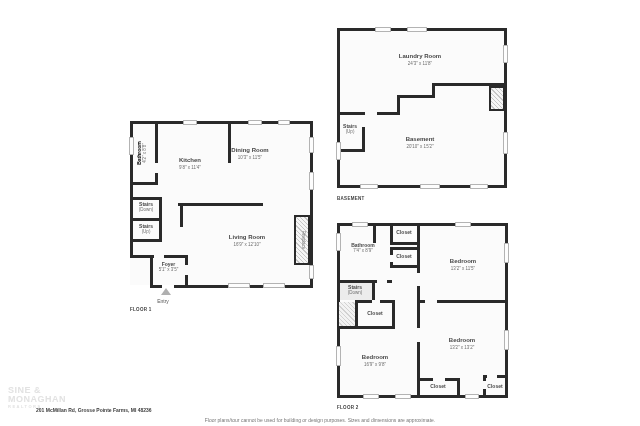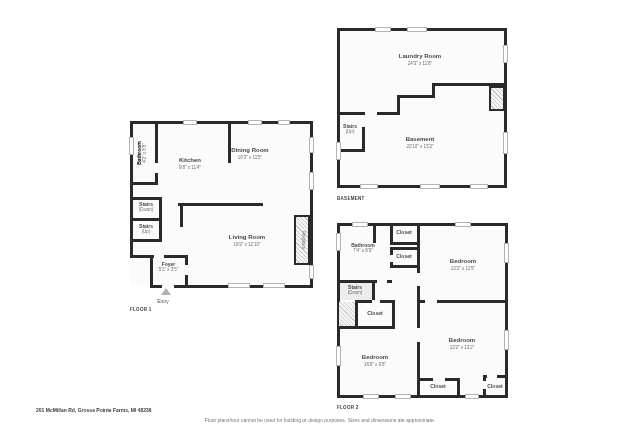--- a/index.html
+++ b/index.html
@@ -240,16 +240,21 @@
     </div>
     <div class="room-label" style="left:86px;top:165px;width:34px;">
       <span class="room-name sm">Closet</span>
     </div>
     <div class="room-label" style="left:147px;top:165px;width:26px;">
       <span class="room-name sm">Closet</span>
     </div>
     <div class="floor-tag" style="left:2px;top:187px;">FLOOR 2</div>
   </div>
 
+  <div id="watermark">
+    <span class="wm1">SINE &amp;</span>
+    <span class="wm2">MONAGHAN</span>
+    <span class="wm3">REALTORS</span>
+  </div>
   <div id="address">201 McMillan Rd, Grosse Pointe Farms, MI 48236</div>
   <div id="disclaimer">Floor plans/tour cannot be used for building or design purposes. Sizes and dimensions are approximate.</div>
 
 </div>
 
 </body></html>

